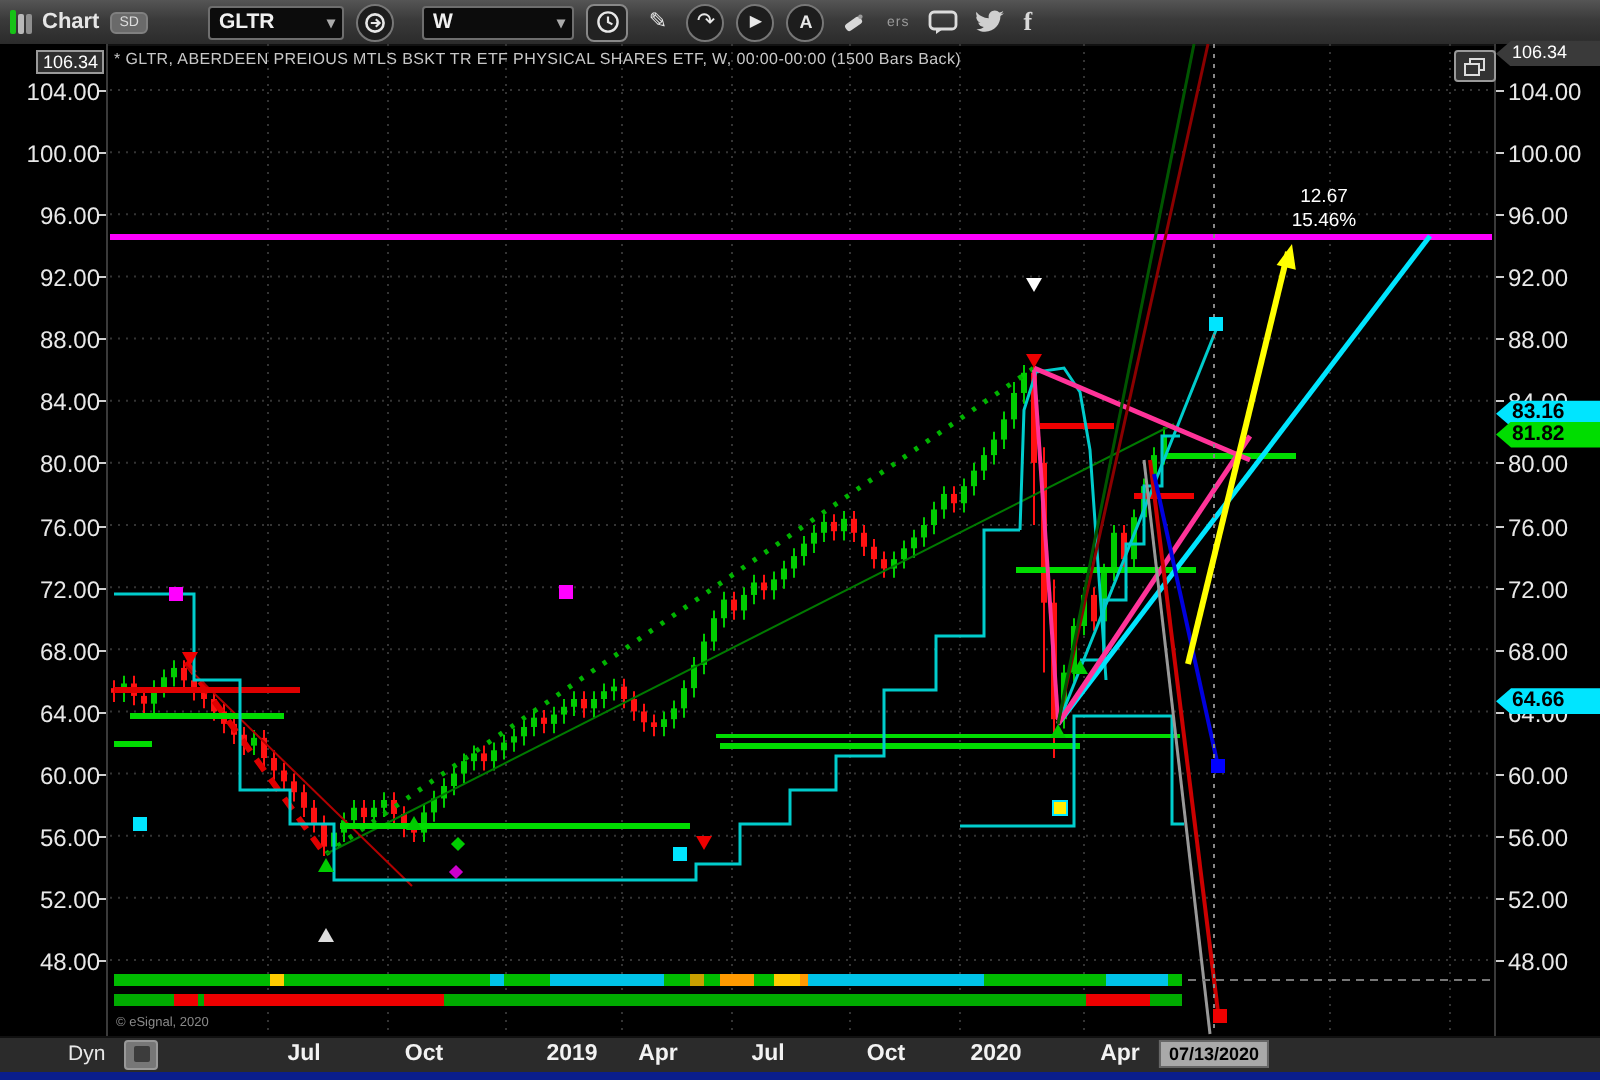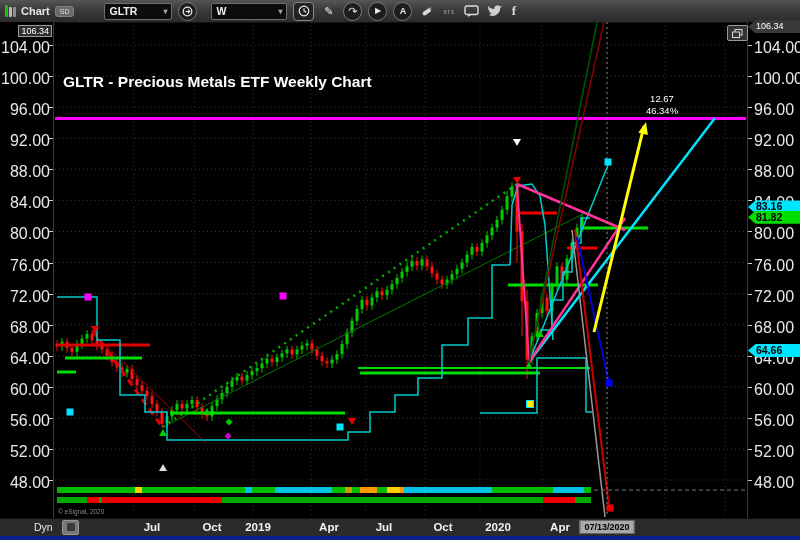--- a/index.html
+++ b/index.html
@@ -30,21 +30,21 @@
   .tb-round{background:#222;border:1px solid #888;border-radius:4px;width:19px;height:17px;
     display:flex;align-items:center;justify-content:center;margin-left:6px;}
   .glyph{color:#e8e8e8;font-size:11px;line-height:1;}
   #ers-text{color:#9a9a9a;font-size:7px;margin-left:8px;letter-spacing:.5px;}
   .tb-plain{margin-left:9px;display:flex;align-items:center;}
 
   
   .yaxis{position:absolute;top:22px;width:53px;height:496px;background:#000;z-index:4;}
   #yaxis-left{left:0;border-right:1px solid #3a3a3a;}
   #yaxis-right{left:747px;border-left:1px solid #3a3a3a;}
-  .ytick{position:absolute;color:#e8e8e8;font-size:16px;white-space:nowrap;}
+  .ytick{position:absolute;color:#e8e8e8;font-size:12px;white-space:nowrap;}
   #yaxis-left .ytick{right:3px;text-align:right;}
   #yaxis-right .ytick{left:6px;}
   .tickdash-l{position:absolute;right:0;width:4px;height:1px;background:#cfcfcf;}
   .tickdash-r{position:absolute;left:0;width:4px;height:1px;background:#cfcfcf;}
   .ytop-box{position:absolute;top:3px;right:1px;background:#2f2f2f;border:1px solid #9a9a9a;
     color:#fff;font-size:9px;padding:0 2px;z-index:5;}
   .price-flag{position:absolute;left:0;width:50px;height:13px;color:#000;font-size:10.5px;
     font-weight:bold;line-height:13px;padding-left:8px;
     clip-path:polygon(0 50%,13% 0,100% 0,100% 100%,13% 100%);z-index:5;}
   .price-flag.gray{color:#fff;font-weight:normal;font-size:9px;}
@@ -521,40 +521,40 @@
       <span class="tickdash-r" style="top: 426.936px;"></span>
       <span class="ytick" style="top: 420.936px;">52.00</span>
       <span class="tickdash-r" style="top: 458.008px;"></span>
       <span class="ytick" style="top: 452.008px;">48.00</span>
       <div class="price-flag gray" style="top: -1.67712px; background: rgb(58, 58, 58);">106.34</div>
       <div class="price-flag " style="top: 178.385px; background: rgb(0, 229, 255);">83.16</div>
       <div class="price-flag " style="top: 188.794px; background: rgb(0, 221, 0);">81.82</div>
       <div class="price-flag " style="top: 322.093px; background: rgb(0, 229, 255);">64.66</div>
     </div>
 
-  <div class="ovl" id="chart-title" style="left:63px;top:73px;">GLTR - Precious Metals ETF Weekly Chart</div>
+  <div class="ovl" id="hdr1" style="left:57px;top:25px;">* GLTR, ABERDEEN PREIOUS MTLS BSKT TR ETF PHYSICAL SHARES ETF, W, 00:00-00:00 (1500 Bars Back)</div>
   <div class="ovl" id="target-points" style="left:632px;top:93px;width:60px;text-align:center;">12.67</div>
-  <div class="ovl" id="target-pct" style="left:632px;top:105px;width:60px;text-align:center;">46.34%</div>
+  <div class="ovl" id="target-pct" style="left:632px;top:105px;width:60px;text-align:center;">15.46%</div>
   <div class="ovl" id="watermark" style="left:58px;top:508px;">© eSignal, 2020</div>
   <span id="maximize-icon">
     <svg width="11" height="9" viewBox="0 0 11 9">
       <rect x="3" y="0.5" width="7" height="5.5" fill="none" stroke="#ddd" stroke-width="1"></rect>
       <rect x="0.5" y="3" width="7" height="5.5" fill="#333" stroke="#ddd" stroke-width="1"></rect>
     </svg>
   </span>
 
   <div id="timebar">
     <span id="dyn-label">Dyn</span>
     <span id="dyn-icon">
         <i></i>
       </span>
     <span id="current-date" style="left: 607px;">07/13/2020</span>
   <span class="xlabel" style="left: 134px;">Jul</span>
       <span class="xlabel" style="left: 194px;">Oct</span>
-      <span class="xlabel" style="left: 240px;">2019</span>
+      <span class="xlabel" style="left: 268px;">2019</span>
       <span class="xlabel" style="left: 311px;">Apr</span>
       <span class="xlabel" style="left: 366px;">Jul</span>
       <span class="xlabel" style="left: 425px;">Oct</span>
       <span class="xlabel" style="left: 480px;">2020</span>
       <span class="xlabel" style="left: 542px;">Apr</span>
     </div>
   <div id="bottom-strip"></div>
 </div>
 
 </body></html>

